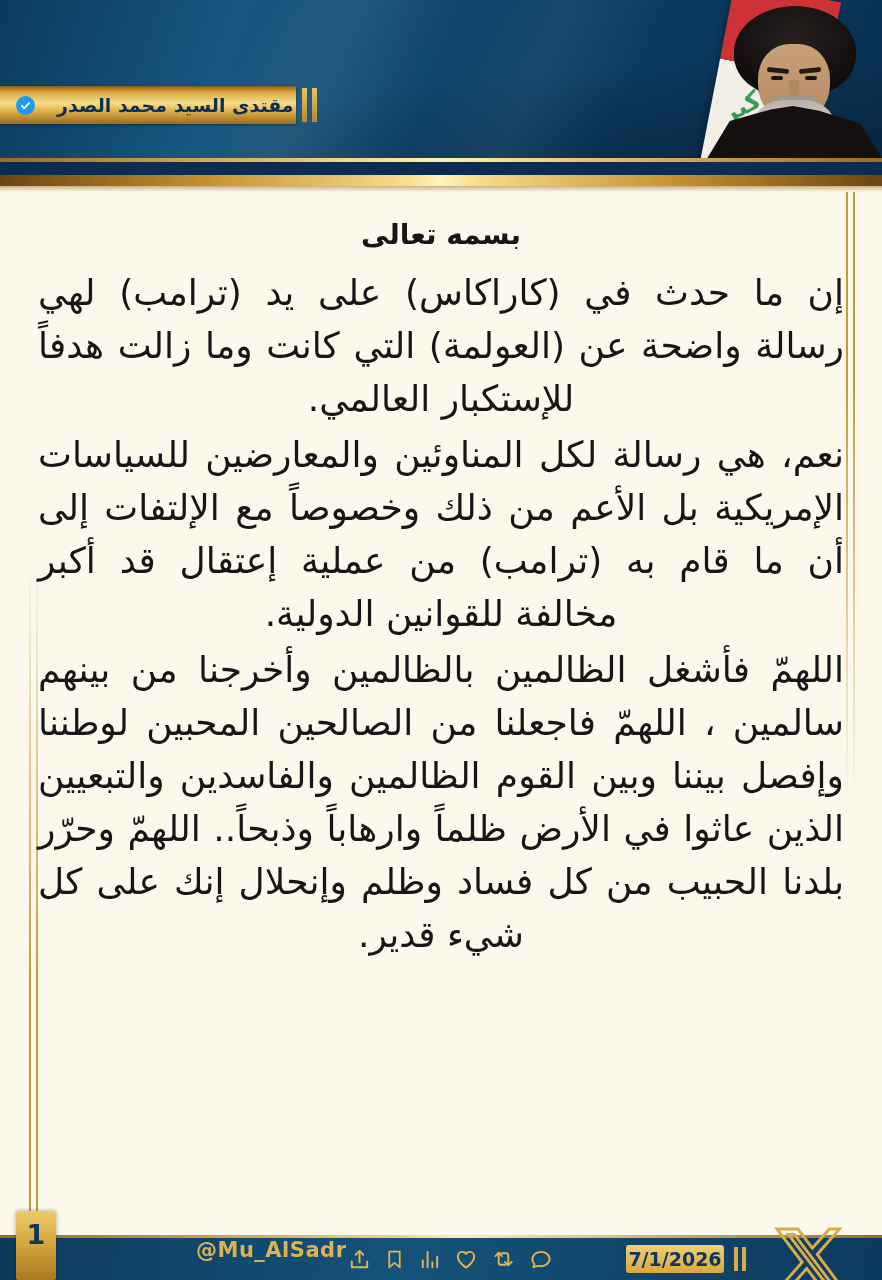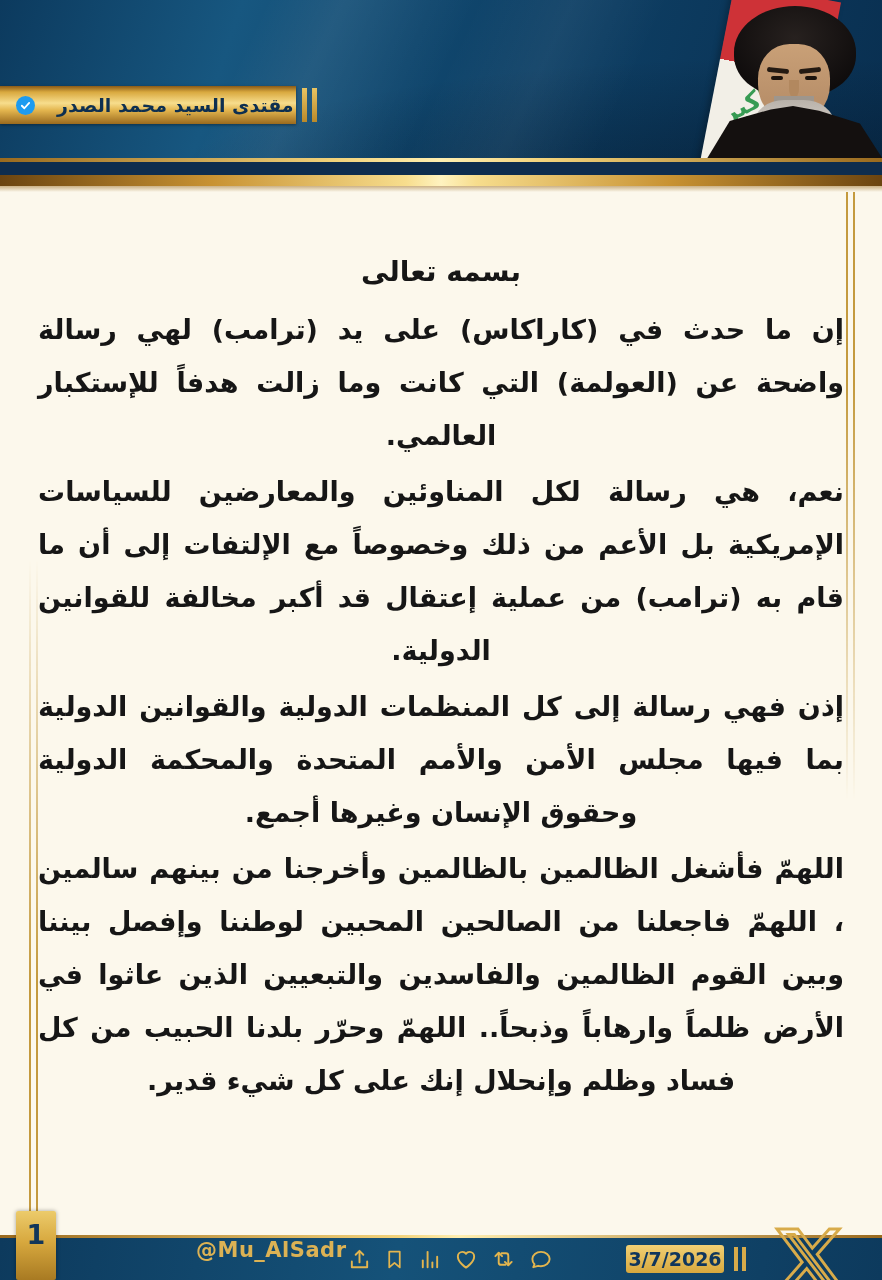--- a/index.html
+++ b/index.html
@@ -91,28 +91,28 @@
   .div-line1 { height:4px;
     background:linear-gradient(90deg,#9a6a1e,#f2d27a 38%,#ffeeb0 50%,#f2d27a 62%,#9a6a1e); }
   .div-navy { height:13px; background:#0e2d4e; }
   .div-gold { height:11px;
     background:linear-gradient(90deg,#6b4410,#c89232 24%,#f7dd8d 46%,#fff3c0 50%,#f7dd8d 54%,#c89232 76%,#6b4410); }
   .div-fade { height:6px; background:linear-gradient(180deg, rgba(154,106,30,.5), rgba(154,106,30,0)); }
 
   
   .doc {
     position:absolute; top:192px; left:0; width:882px; height:1043px;
-    padding:20px 38px 0 38px; direction:rtl; color:#161616;margin-top:37px;
+    padding:20px 38px 0 38px; direction:rtl; color:#161616;
   }
   .doc-title {
     text-align:center; font-size:28px; font-weight:bold; line-height:46px;
     margin-bottom:8px;
   }
   .para {
-    font-size:27px; font-weight:bold; line-height:53px;
+    font-size:36px; font-weight:normal; line-height:53px;
     text-align:justify; text-align-last:center; margin-bottom:3px;
   }
 
   
   .side-right { position:absolute; top:192px; left:846px; width:10px; height:640px;
     background:
       linear-gradient(90deg,#c49a3e 0 2.5px, transparent 2.5px 7px, #c49a3e 7px 9.5px, transparent 9.5px);
     -webkit-mask-image:linear-gradient(180deg,#000 0%, #000 30%, transparent 95%);
             mask-image:linear-gradient(180deg,#000 0%, #000 30%, transparent 95%);
   }
@@ -201,21 +201,20 @@
     <div class="div-fade"></div>
   </div>
 
   <div class="side-right"></div>
   <div class="side-left"></div>
 
   <div class="doc">
     <div class="doc-title">بسمه تعالى</div>
     <p class="para">إن ما حدث في (كاراكاس) على يد (ترامب) لهي رسالة واضحة عن (العولمة) التي كانت وما زالت هدفاً للإستكبار العالمي.</p>
     <p class="para">نعم، هي رسالة لكل المناوئين والمعارضين للسياسات الإمريكية بل الأعم من ذلك وخصوصاً مع الإلتفات إلى أن ما قام به (ترامب) من عملية إعتقال قد أكبر مخالفة للقوانين الدولية.</p>
-    <p class="para">إذن فهي رسالة إلى كل المنظمات الدولية والقوانين الدولية بما فيها مجلس الأمن والأمم المتحدة والمحكمة الدولية وحقوق الإنسان وغيرها أجمع.</p>
     <p class="para">اللهمّ فأشغل الظالمين بالظالمين وأخرجنا من بينهم سالمين ، اللهمّ فاجعلنا من الصالحين المحبين لوطننا وإفصل بيننا وبين القوم الظالمين والفاسدين والتبعيين الذين عاثوا في الأرض ظلماً وارهاباً وذبحاً.. اللهمّ وحرّر بلدنا الحبيب من كل فساد وظلم وإنحلال إنك على كل شيء قدير.</p>
 
   </div>
 
   <div class="footer">
     <div class="page-tab">
       <span>1</span>
     </div>
     <div class="handle">@Mu_AlSadr</div>
 
@@ -242,21 +241,21 @@
           <path d="M7 5.5V15a2.5 2.5 0 002.5 2.5H14"></path>
         <path d="M20.5 14.5L17 18l-3.5-3.5"></path>
           <path d="M17 17.5V8A2.5 2.5 0 0014.5 5.5H10"></path>
       </svg>
       <svg width="24" height="23" viewBox="0 0 24 24" fill="none" stroke="#e3b54e" stroke-width="2" stroke-linejoin="round">
         <path d="M21 11.5c0 4.1-4 7.5-9 7.5-1 0-2-.14-2.9-.4L4 20l1.2-3.1C3.8 15.6 3 13.6 3 11.5 3 7.4 7 4 12 4s9 3.4 9 7.5z"></path>
       </svg>
     </div>
 
     <div class="date-badge">
-      <span>3/7/2026</span>
+      <span>7/1/2026</span>
     </div>
     <div class="date-bars">
         <i></i>
         <i></i>
       </div>
 
     <svg class="x-logo" width="82" height="72" viewBox="0 0 24 22" fill="none" stroke="#d8ab4a" stroke-width="0.9">
       <path d="M17.6 1.5h3.1l-6.8 7.8 8 10.7h-6.3l-4.9-6.4-5.6 6.4H2l7.3-8.3L1.6 1.5H8l4.4 5.9zM16.5 18.1h1.7L6.9 3.2H5.1z"></path>
     </svg>
   </div>

